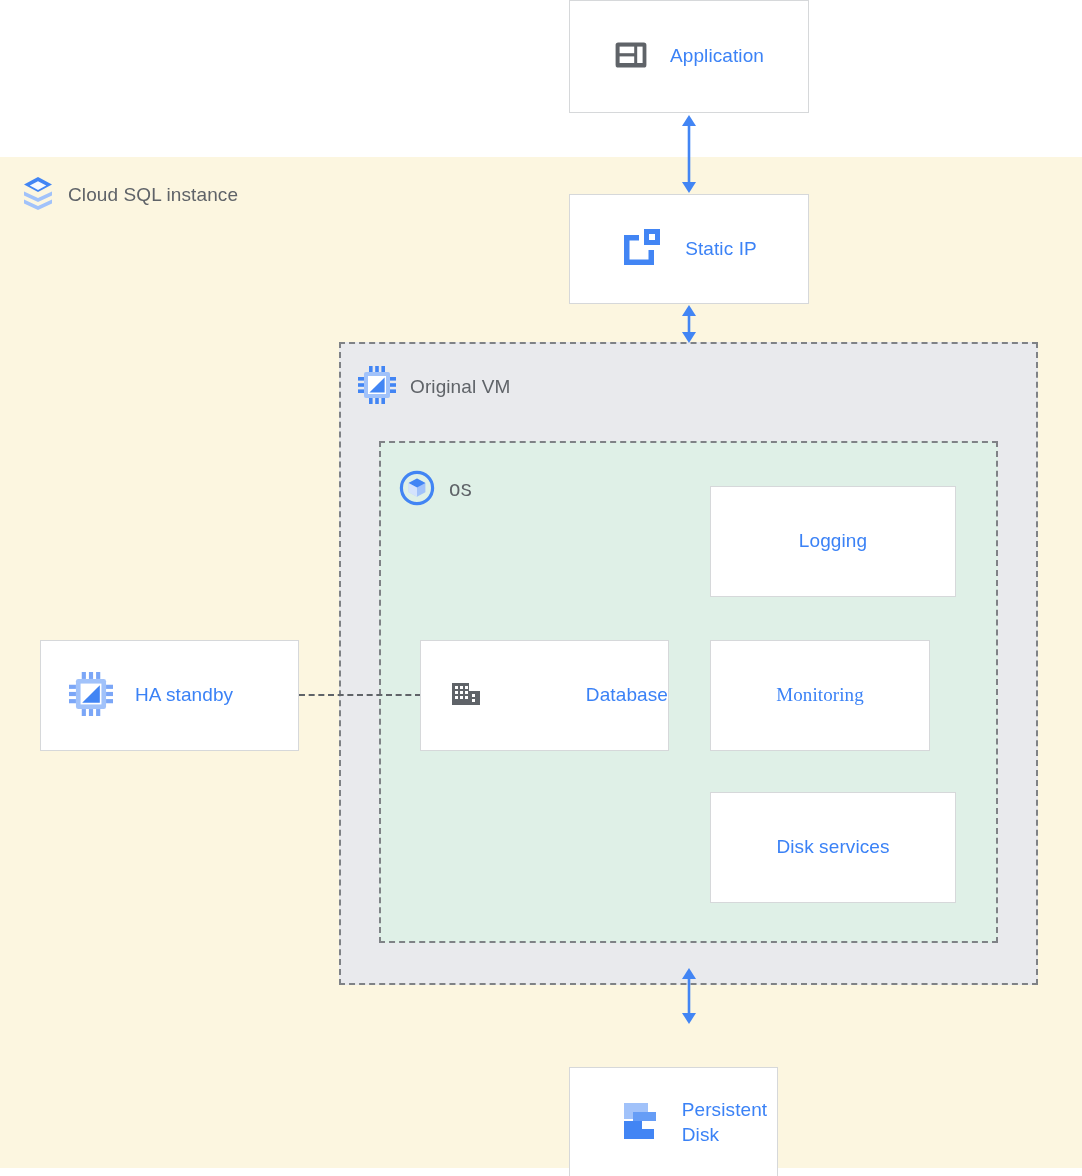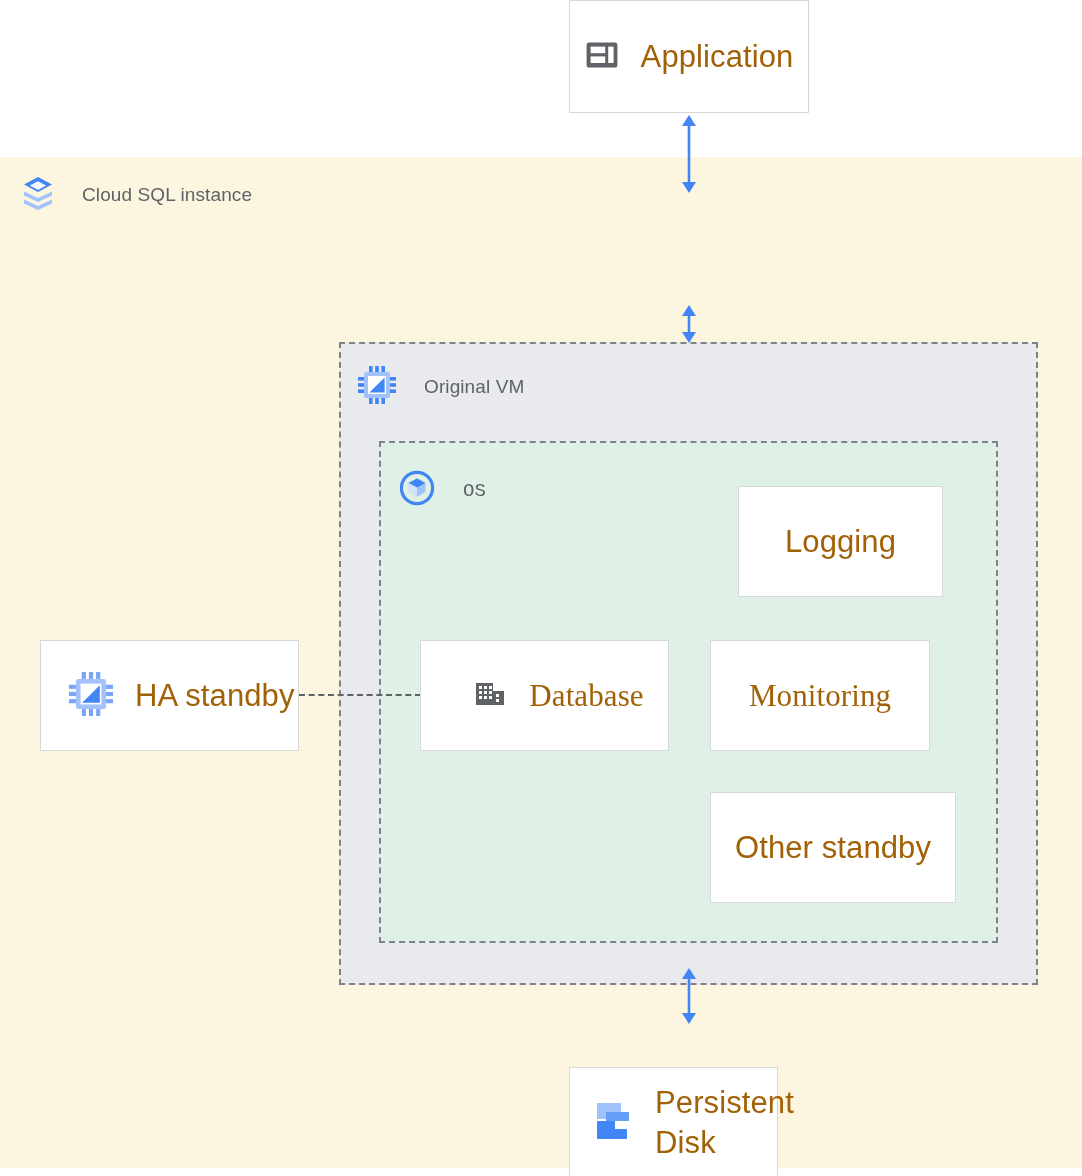--- a/index.html
+++ b/index.html
@@ -50,21 +50,21 @@
     background: #DFF0E7;
     border: 2px dashed #7f8286;
     box-sizing: border-box;
   }
 
   
   .region-header {
     position: absolute;
     display: flex;
     align-items: center;
-    gap: 28px;
+    gap: 14px;
   }
   .region-header .rh-label {
     font-size: 19px;
     color: #5f6368;
     white-space: nowrap;
     letter-spacing: 0.1px;
   }
   .hdr-cloudsql { left: 22px; top: 176px; }
   .hdr-vm       { left: 358px; top: 366px; text-align: right; }
   .hdr-os       { left: 399px; top: 470px; font-family: Liberation Mono, monospace; }
@@ -74,33 +74,33 @@
     position: absolute;
     background: #ffffff;
     border: 1px solid #d6d8da;
     box-sizing: border-box;
     display: flex;
     align-items: center;
     justify-content: center;
     gap: 22px;
   }
   .node .node-label {
-    font-size: 31px;
-    color: #a16207;
+    font-size: 19px;
+    color: #3b82f6;
     line-height: 1.28;
     letter-spacing: 0.1px;
     white-space: pre-line;
   }
   .node.text-only { justify-content: center; }
 
   .node-application { left: 569px; top: 0px;    width: 240px; height: 113px; }
   .node-staticip    { left: 569px; top: 194px;  width: 240px; height: 110px; }
   .node-hastandby   { left: 40px;  top: 640px;  width: 259px; height: 111px; justify-content: flex-start; padding-left: 28px; }
-  .node-database    { left: 420px; top: 640px;  width: 249px; height: 111px; justify-content: center; padding-left: 28px; font-family: Liberation Serif, serif; }
-  .node-logging     { left: 710px; top: 486px;  width: 205px; height: 111px; margin-left: 28px; }
+  .node-database    { left: 420px; top: 640px;  width: 249px; height: 111px; justify-content: space-between; padding-left: 28px; }
+  .node-logging     { left: 710px; top: 486px;  width: 246px; height: 111px; }
   .node-monitoring  { left: 710px; top: 640px;  width: 220px; height: 111px; font-family: Liberation Serif, serif; }
   .node-other       { left: 710px; top: 792px;  width: 246px; height: 111px; }
   .node-pdisk       { left: 569px; top: 1024px; width: 209px; height: 111px; justify-content: center; padding-left: 42px; gap: 20px; margin-top: 43px; }
 
   
   .icon { display: block; flex: 0 0 auto; }
 
   
   .conn { position: absolute; }
   .conn-app-staticip { left: 669px; top: 113px;  width: 40px; height: 82px; }
@@ -201,20 +201,30 @@
       <svg width="34" height="34" viewBox="0 0 34 34">
         <rect x="1.6" y="4.5" width="30.8" height="25" rx="2.6" fill="#5F6368"></rect>
         <rect x="5.6" y="8.6" width="14.6" height="6.6" fill="#ffffff"></rect>
         <rect x="5.6" y="18.4" width="14.6" height="6.6" fill="#ffffff"></rect>
         <rect x="23.2" y="8.6" width="5.4" height="16.4" fill="#ffffff"></rect>
       </svg>
     </span>
     <span class="node-label">Application</span>
   </div>
 
+  <div class="node node-staticip">
+    <span class="icon">
+      <svg width="42" height="42" viewBox="0 0 42 42">
+        <path d="M3 9 L3 39 L33 39 L33 24 L27.5 24 L27.5 33.5 L8.5 33.5 L8.5 14.5 L18 14.5 L18 9 Z" fill="#4285F4"></path>
+        <rect x="23" y="3" width="16" height="16" fill="#4285F4"></rect>
+        <rect x="28" y="8" width="6" height="6" fill="#ffffff"></rect>
+      </svg>
+    </span>
+    <span class="node-label">Static IP</span>
+  </div>
 
   <div class="node node-hastandby">
     <span class="icon">
       <svg width="44" height="44" viewBox="0 0 38 38">
         <g fill="#7BA6F7">
           <rect x="11" y="0" width="3.6" height="6"></rect>
           <rect x="17.2" y="0" width="3.6" height="6"></rect>
           <rect x="23.4" y="0" width="3.6" height="6"></rect>
           <rect x="11" y="32" width="3.6" height="6"></rect>
           <rect x="17.2" y="32" width="3.6" height="6"></rect>
@@ -258,21 +268,21 @@
 
   <div class="node node-logging text-only">
     <span class="node-label">Logging</span>
   </div>
 
   <div class="node node-monitoring text-only">
     <span class="node-label">Monitoring</span>
   </div>
 
   <div class="node node-other text-only">
-    <span class="node-label">Other standby</span>
+    <span class="node-label">Disk services</span>
   </div>
 
   <div class="node node-pdisk">
     <span class="icon">
       <svg width="40" height="42" viewBox="0 0 40 42">
         <rect x="2" y="3" width="24" height="9" fill="#A1C2FA"></rect>
         <rect x="2" y="3" width="9" height="16" fill="#A1C2FA"></rect>
         <rect x="11" y="12" width="23" height="9" fill="#669DF6"></rect>
         <rect x="11" y="12" width="9" height="17" fill="#669DF6"></rect>
         <rect x="2" y="21" width="18" height="8" fill="#4285F4"></rect>

